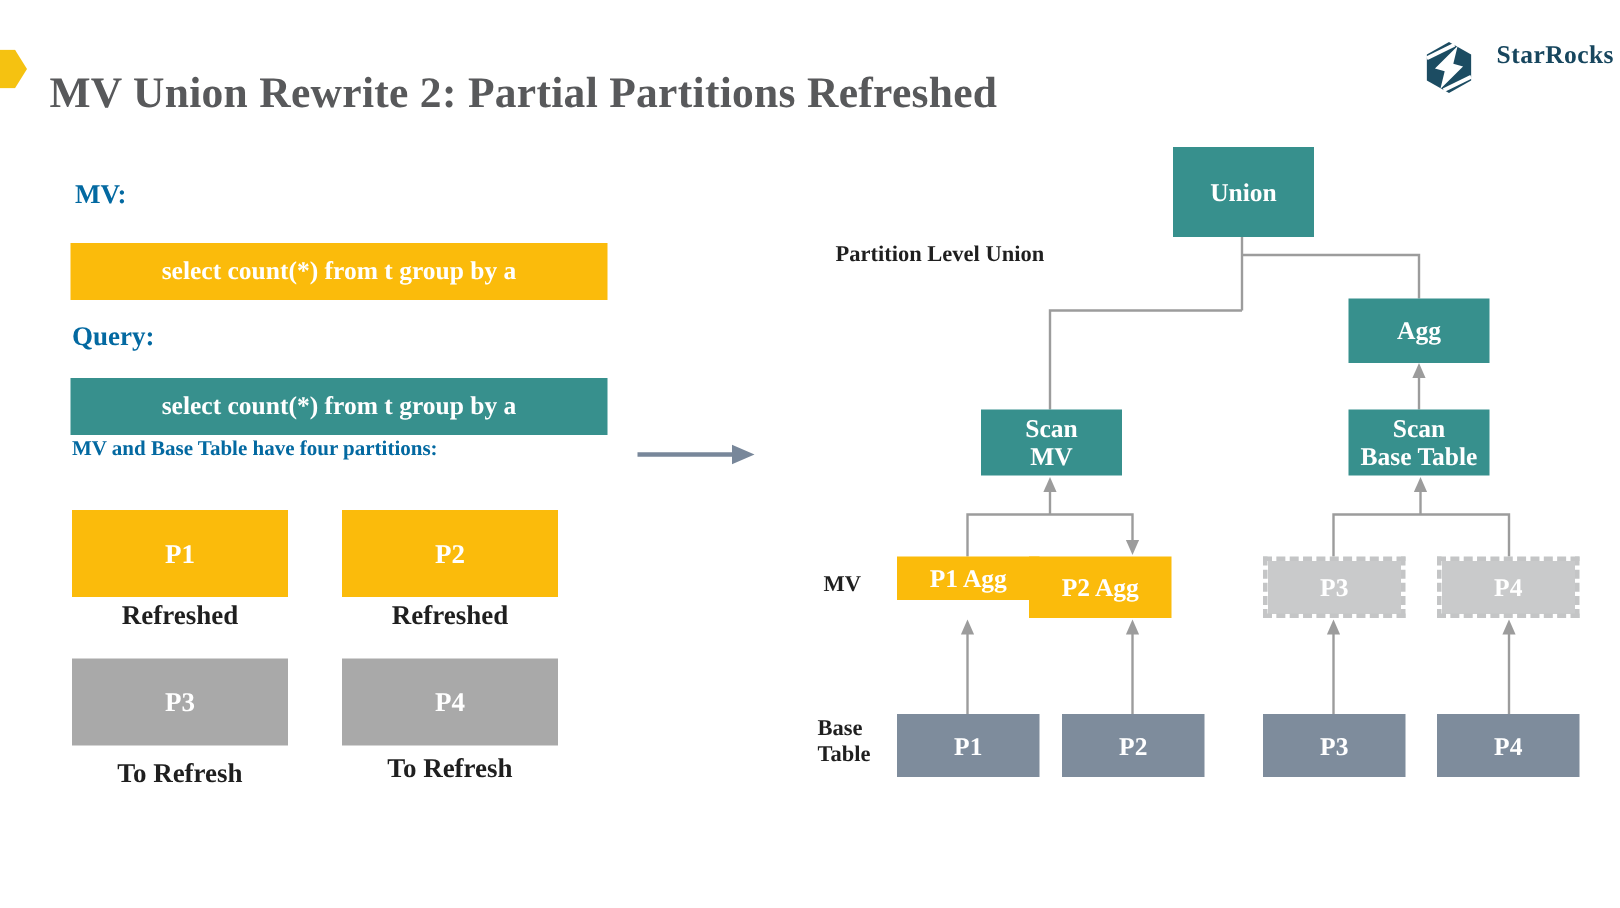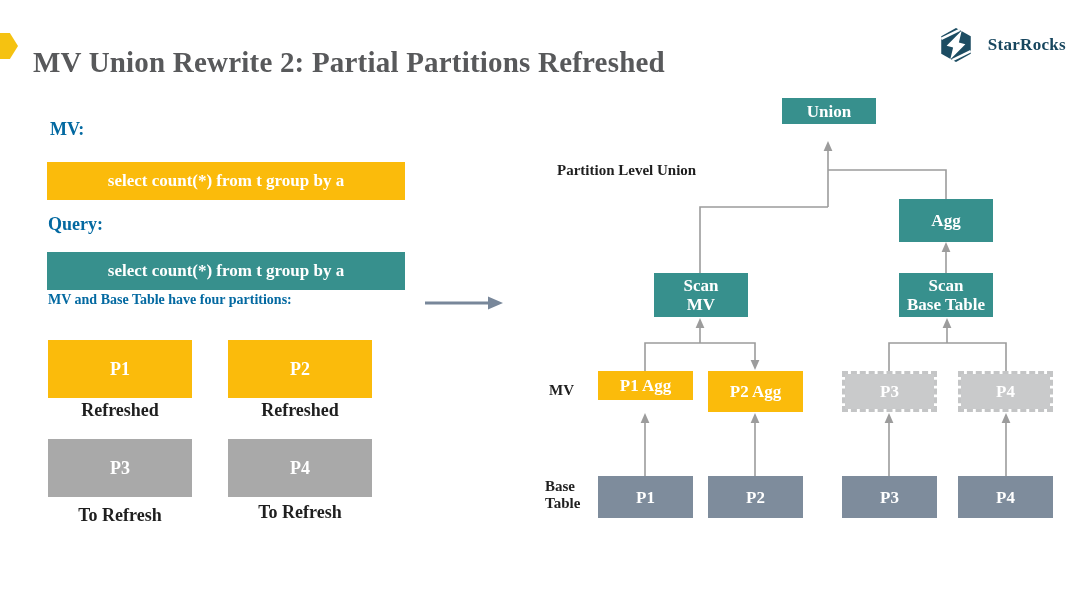--- a/index.html
+++ b/index.html
@@ -11,21 +11,21 @@
 
   
   .title-bullet{
     position:absolute;left:0;top:33px;width:18px;height:26px;background:#F5C211;
     clip-path:polygon(0 0,55% 0,100% 50%,55% 100%,0 100%);
   }
   .slide-title{
     position:absolute;left:33px;top:27px;font-size:29px;font-weight:bold;color:#58595B;
     white-space:nowrap;letter-spacing:0.2px;
   }
-  .brand{position:absolute;right:14px;top:27px;display:flex;align-items:center;gap:14px;}
+  .brand{position:absolute;right:4px;top:27px;display:flex;gap:14px;}
   .brand-name{font-size:17px;font-weight:bold;color:#17465E;letter-spacing:0.3px;}
 
   
   .lbl{position:absolute;font-weight:bold;color:#0369a1;font-size:18px;white-space:nowrap;}
   .sqlbox{
     position:absolute;left:47px;width:358px;height:38px;line-height:38px;text-align:center;
     color:#ffffff;font-weight:bold;font-size:17px;white-space:nowrap;
   }
   .sql-yellow{top:162px;background:#FBBB0B;}
   .sql-teal{top:252px;background:#37908D;}
@@ -50,26 +50,26 @@
   }
   .node.teal{background:#37908D;}
   .node.yellow{background:#FBBB0B;}
   .node.slate{background:#7E8C9C;}
   .node.dashed{
     background:#C9CACB;background-clip:padding-box;
     border:3px dashed #C4C5C6;color:#ffffff;
   }
   .side-label{position:absolute;font-weight:bold;font-size:15px;color:#1F1F1F;line-height:17px;white-space:nowrap;}
 
-  .n-union{left:782px;top:98px;width:94px;height:26px;}
+  .n-union{left:782px;top:98px;width:94px;height:60px;}
   .n-agg{left:899px;top:199px;width:94px;height:43px;}
   .n-scanmv{left:654px;top:273px;width:94px;height:44px;}
   .n-scanbt{left:899px;top:273px;width:94px;height:44px;}
   .n-p1agg{left:598px;top:371px;width:95px;height:29px;}
-  .n-p2agg{left:708px;top:371px;width:95px;height:41px;}
+  .n-p2agg{left:686px;top:371px;width:95px;height:41px;}
   .n-p3mv{left:842px;top:371px;width:95px;height:41px;box-sizing:border-box;}
   .n-p4mv{left:958px;top:371px;width:95px;height:41px;box-sizing:border-box;}
   .n-p1base{left:598px;top:476px;width:95px;height:42px;}
   .n-p2base{left:708px;top:476px;width:95px;height:42px;}
   .n-p3base{left:842px;top:476px;width:95px;height:42px;}
   .n-p4base{left:958px;top:476px;width:95px;height:42px;}
 </style>
 </head>
 <body>
 

